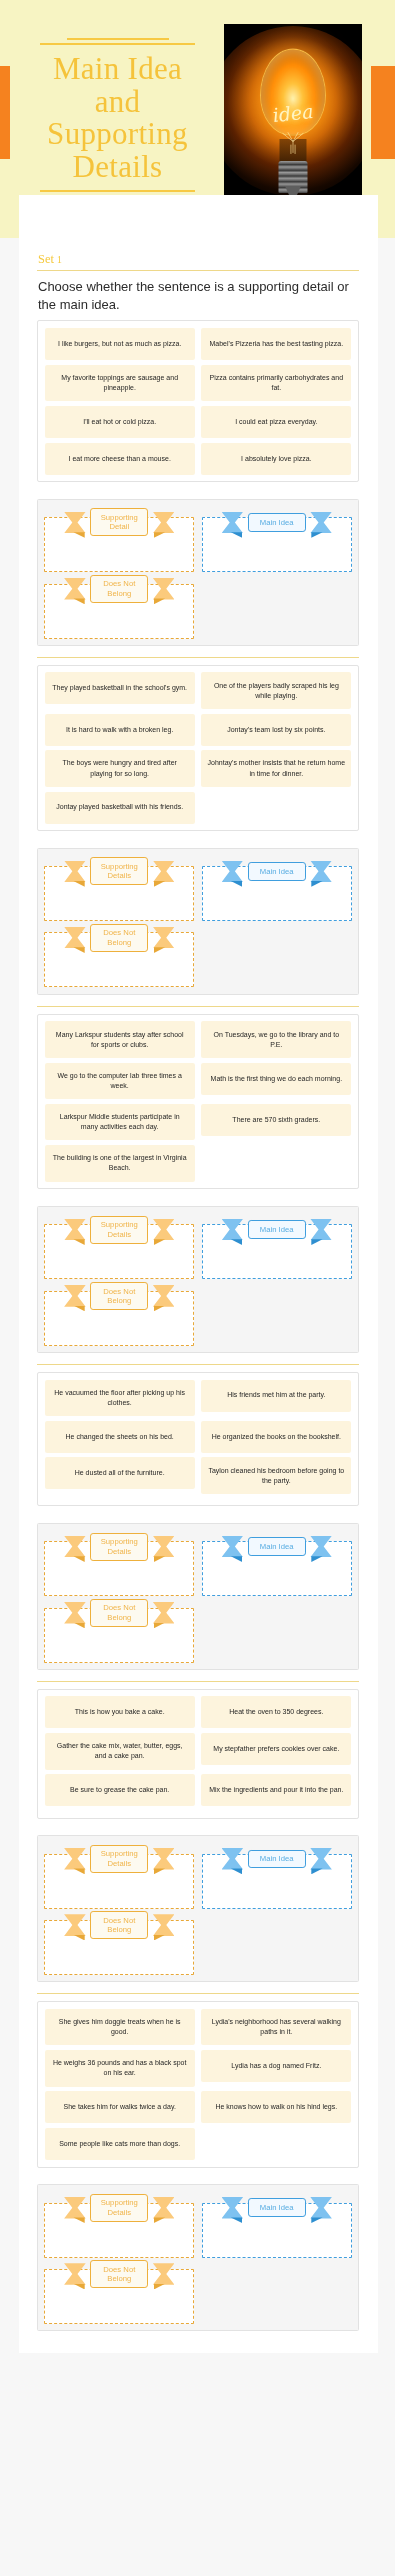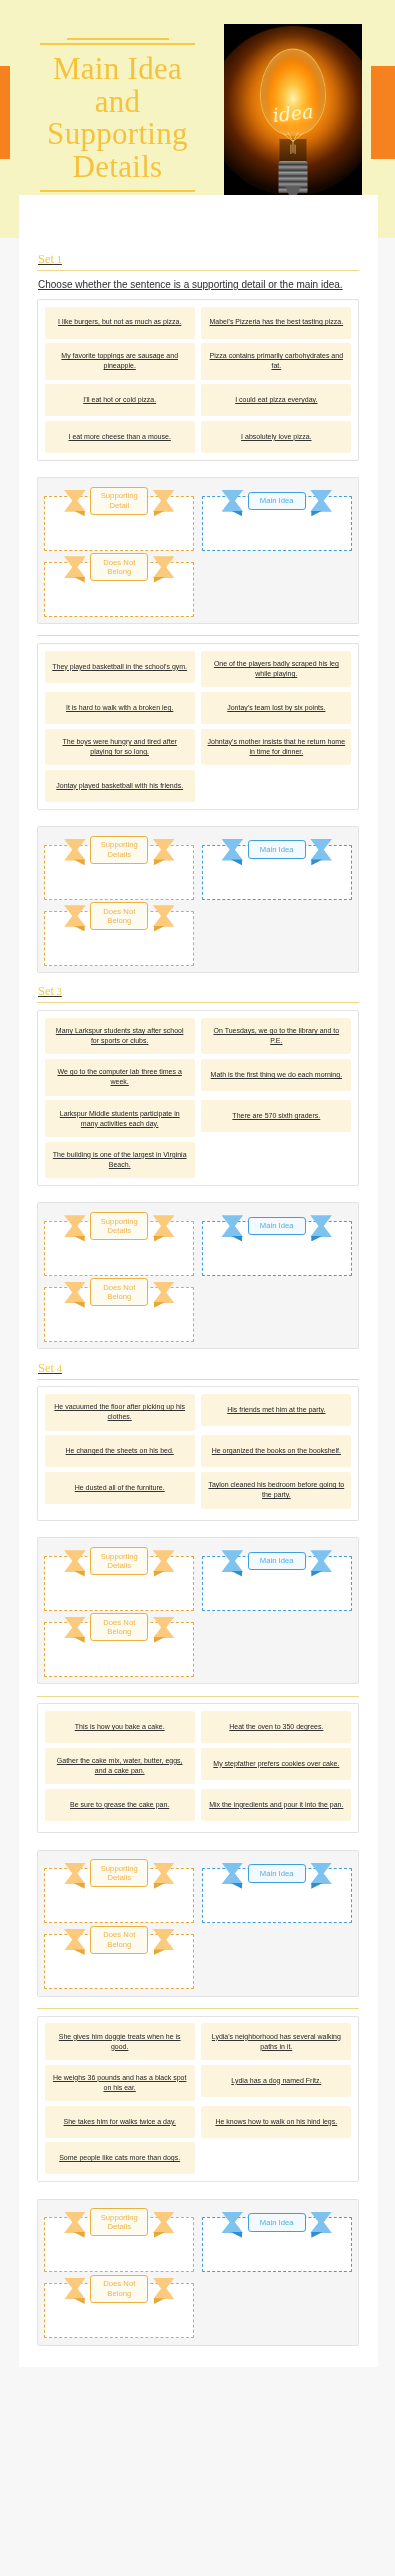--- a/index.html
+++ b/index.html
@@ -155,36 +155,36 @@
   .sheet {
     width: 359px;
     margin: 0 auto;
     background: #ffffff;
     padding: 3.1px 18.5px 21.6px 18.5px;
     position: relative;
     top: -43px;
   }
   .sheet-top-spacer { height: 43px; }
 
-  .set-block { padding-top: 11.3px; text-decoration: underline; }
+  .set-block { padding-top: 11.3px; }
   .set-heading {
     font-family: "Liberation Serif", "DejaVu Serif", serif;
     font-size: 12.4px;
     color: #f5c93f;
     margin: 0 0 3.1px 1px;
     font-weight: 400;
   }
   .set-heading .num { font-size: 9.8px; }
   .set-rule {
     height: 0.5px;
     background: #eed88a;
     margin: 0 0 7.2px 0;
   }
   .set-instruction {
-    font-size: 10px;
+    font-size: 13px;
     color: #2c2c2c;
     margin: 0 0 7.2px 1px;
     line-height: 1.35;
   }
 
   
   .pool {
     border: 0.5px solid #e2e2e2;
     border-radius: 2.1px;
     background: #fff;
@@ -423,21 +423,20 @@
               <div class="ribbon-plate">Does Not
 Belong</div>
               <div class="tail-r"></div>
             </div>
             <div class="zone-box"></div>
           </div>
           <div class="zone-empty"></div>
         </div>
       </div>
       <div class="set-block">
-        <div class="set-heading"><span>Set</span> <span class="num">3</span></div>
         <div class="set-rule"></div>
         <div class="pool">
           <div class="card">Many Larkspur students stay after school for sports or clubs.</div>
           <div class="card">On Tuesdays, we go to the library and to P.E.</div>
           <div class="card">We go to the computer lab three times a week.</div>
           <div class="card">Math is the first thing we do each morning.</div>
           <div class="card">Larkspur Middle students participate in many activities each day.</div>
           <div class="card">There are 570 sixth graders.</div>
           <div class="card">The building is one of the largest in Virginia Beach.</div>
           <div></div>
@@ -466,21 +465,20 @@
               <div class="ribbon-plate">Does Not
 Belong</div>
               <div class="tail-r"></div>
             </div>
             <div class="zone-box"></div>
           </div>
           <div class="zone-empty"></div>
         </div>
       </div>
       <div class="set-block">
-        <div class="set-heading"><span>Set</span> <span class="num">4</span></div>
         <div class="set-rule"></div>
         <div class="pool">
           <div class="card">He vacuumed the floor after picking up his clothes.</div>
           <div class="card">His friends met him at the party.</div>
           <div class="card">He changed the sheets on his bed.</div>
           <div class="card">He organized the books on the bookshelf.</div>
           <div class="card">He dusted all of the furniture.</div>
           <div class="card">Taylon cleaned his bedroom before going to the party.</div>
           <div></div>
           <div></div>

